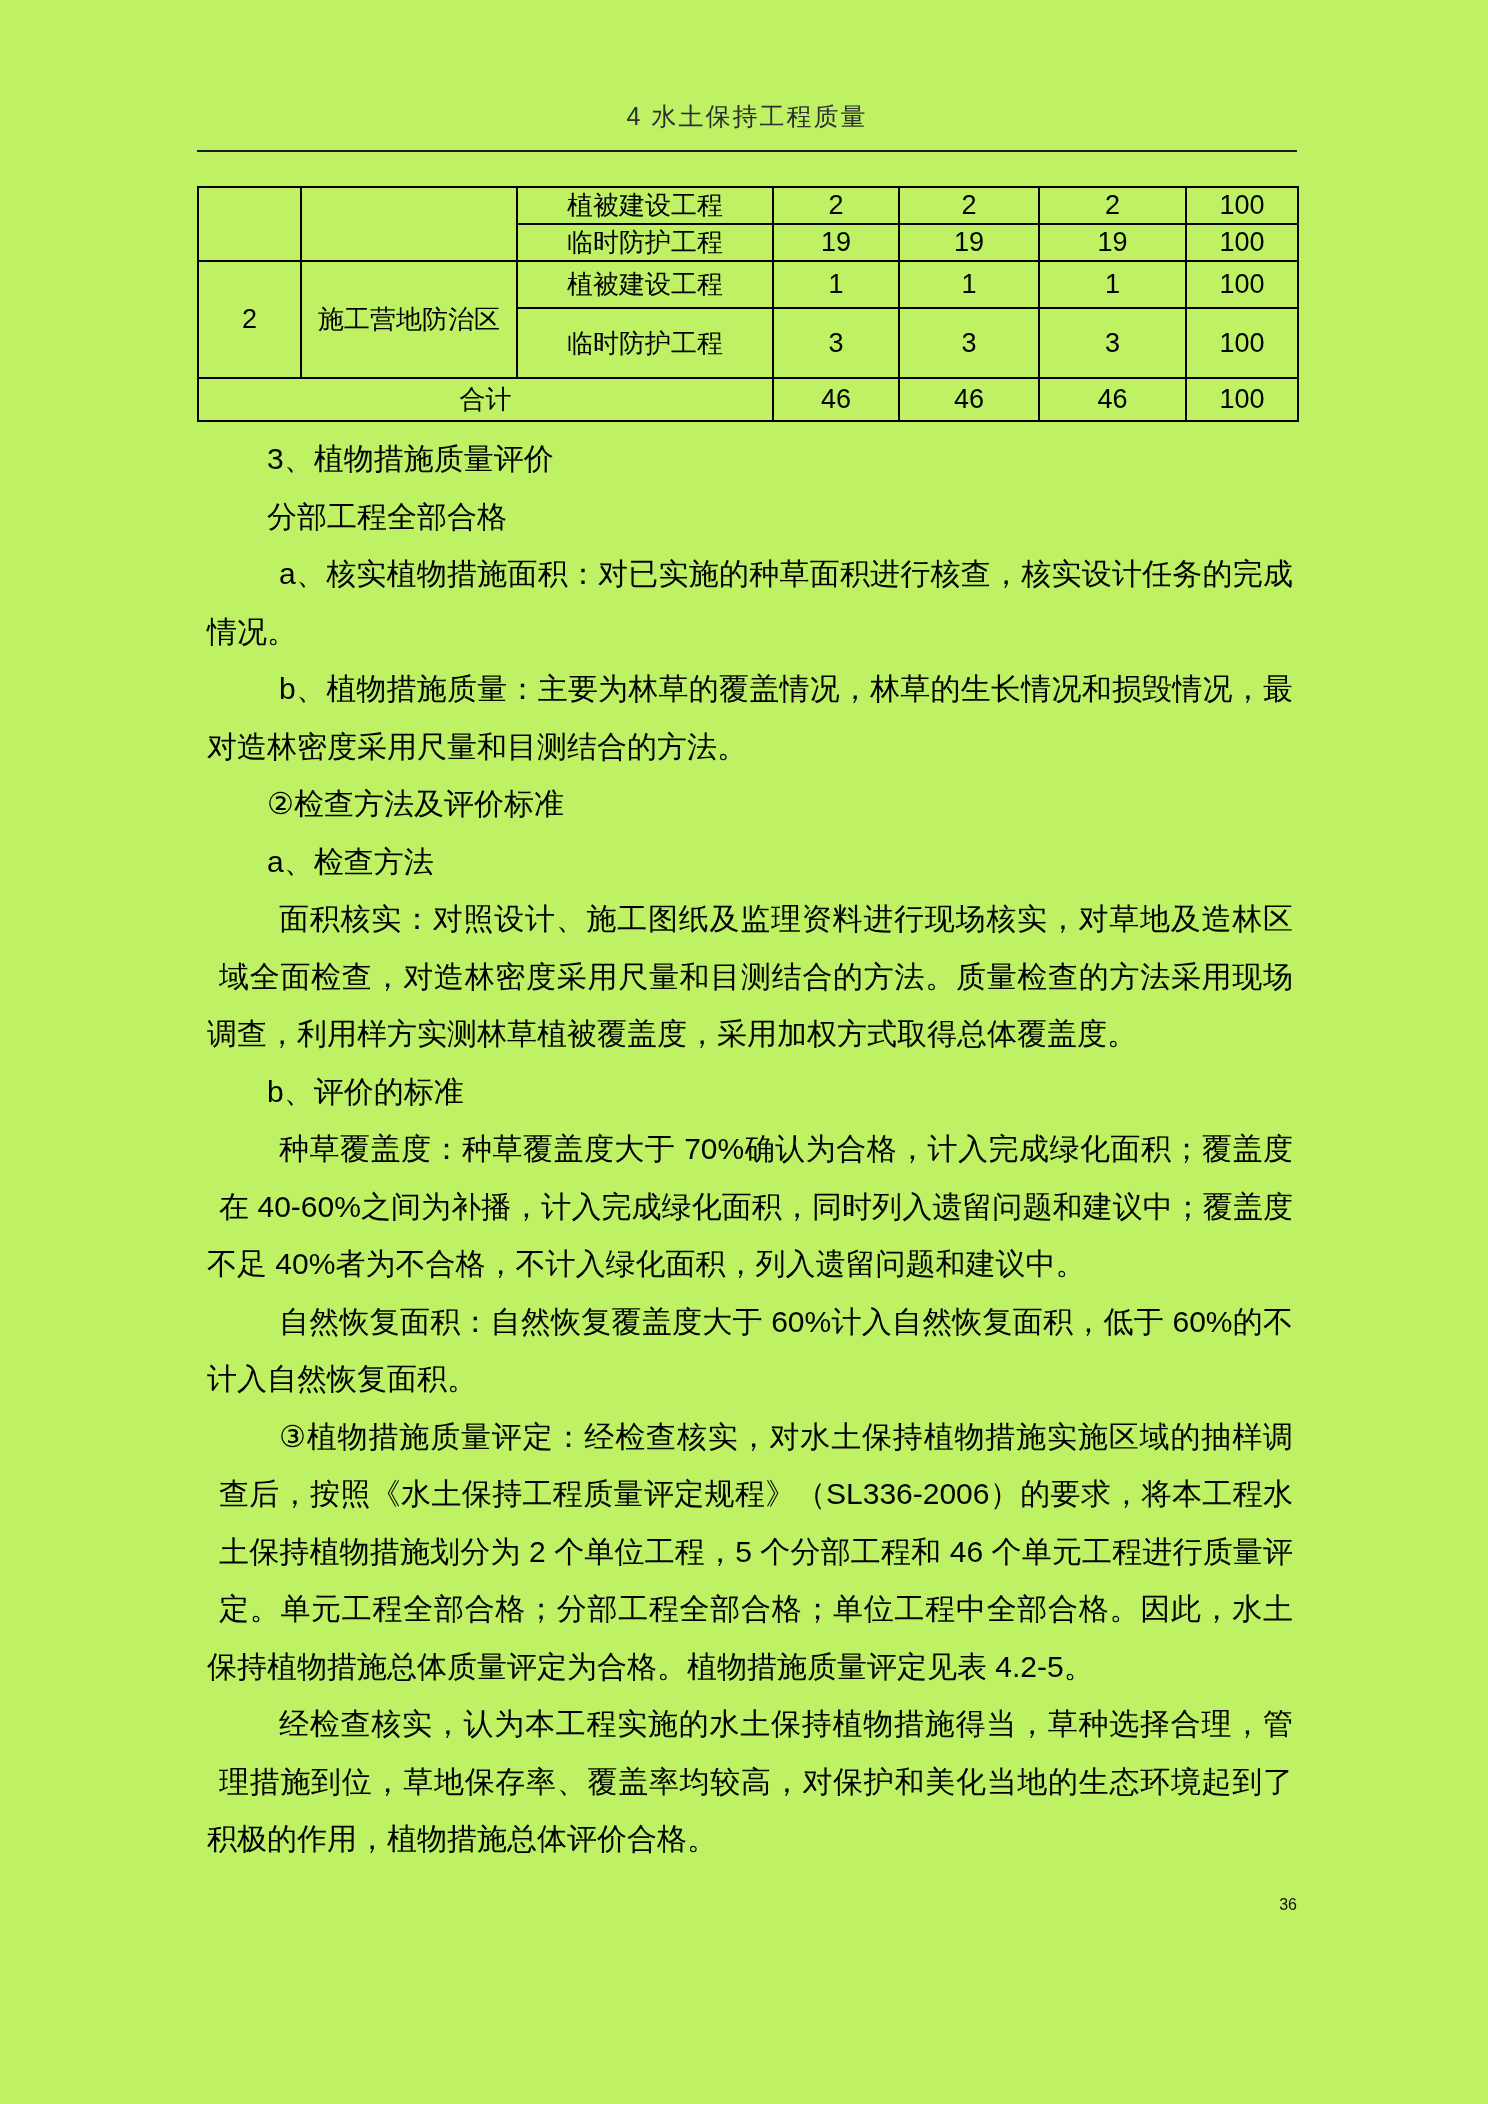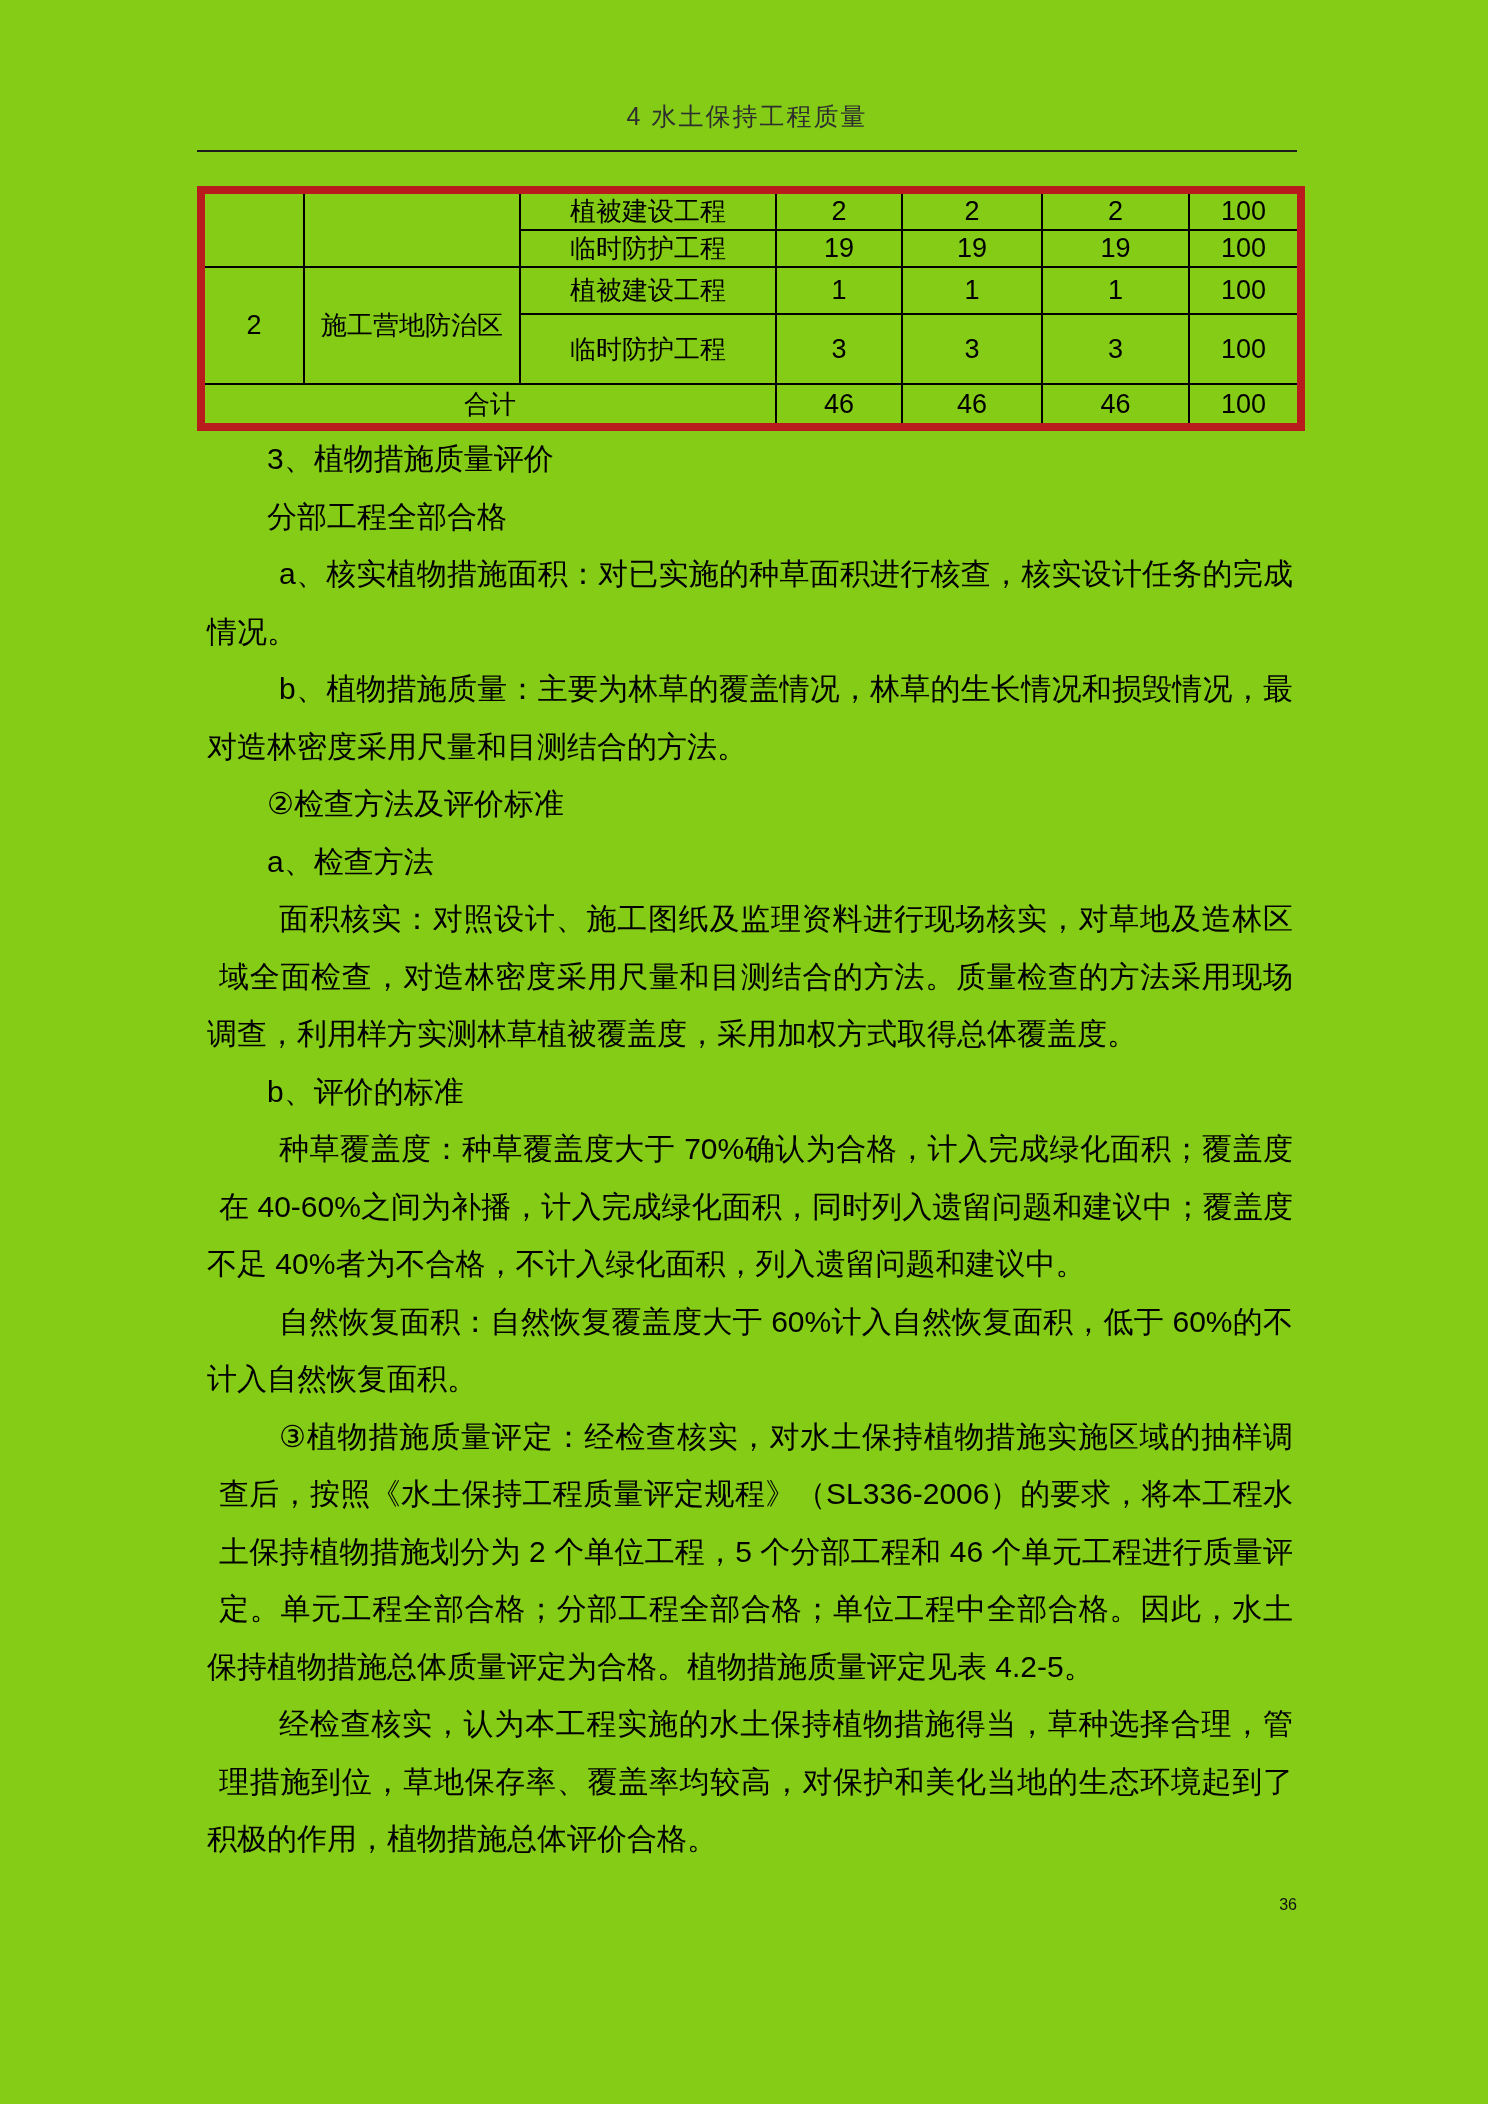--- a/index.html
+++ b/index.html
@@ -1,30 +1,30 @@
 <!DOCTYPE html>
 <html><head>
 <meta charset="utf-8">
 <style>
   html,body{margin:0;padding:0;background:#ffffff;}
   .page{
-    position:relative;width:1488px;height:2104px;background:#84cc16;
+    position:relative;width:1488px;height:2104px;background:#bef264;
     font-family:"Liberation Sans","DejaVu Sans",sans-serif;color:#000;overflow:hidden;
   }
   .header-title{
     position:absolute;left:197px;top:100px;width:1100px;text-align:center;
     font-size:25px;color:#2e2e2e;letter-spacing:2px;
   }
   .header-rule{
     position:absolute;left:197px;top:150px;width:1100px;height:2px;background:#1c1c1c;
   }
   table.sum{
     position:absolute;left:197px;top:186px;width:1100px;
     border-collapse:collapse;table-layout:fixed;
-    border:8px solid #b91c1c;
+    border:1px solid #b91c1c;
   }
   table.sum td{
     border:2px solid #000;text-align:center;vertical-align:middle;
     padding:0;font-size:26px;color:#000;
   }
   table.sum td.num{font-size:27px;}
   .body-text{
     position:absolute;left:207px;top:430px;width:1086px;
     font-size:30px;line-height:57.5px;color:#000;
   }

